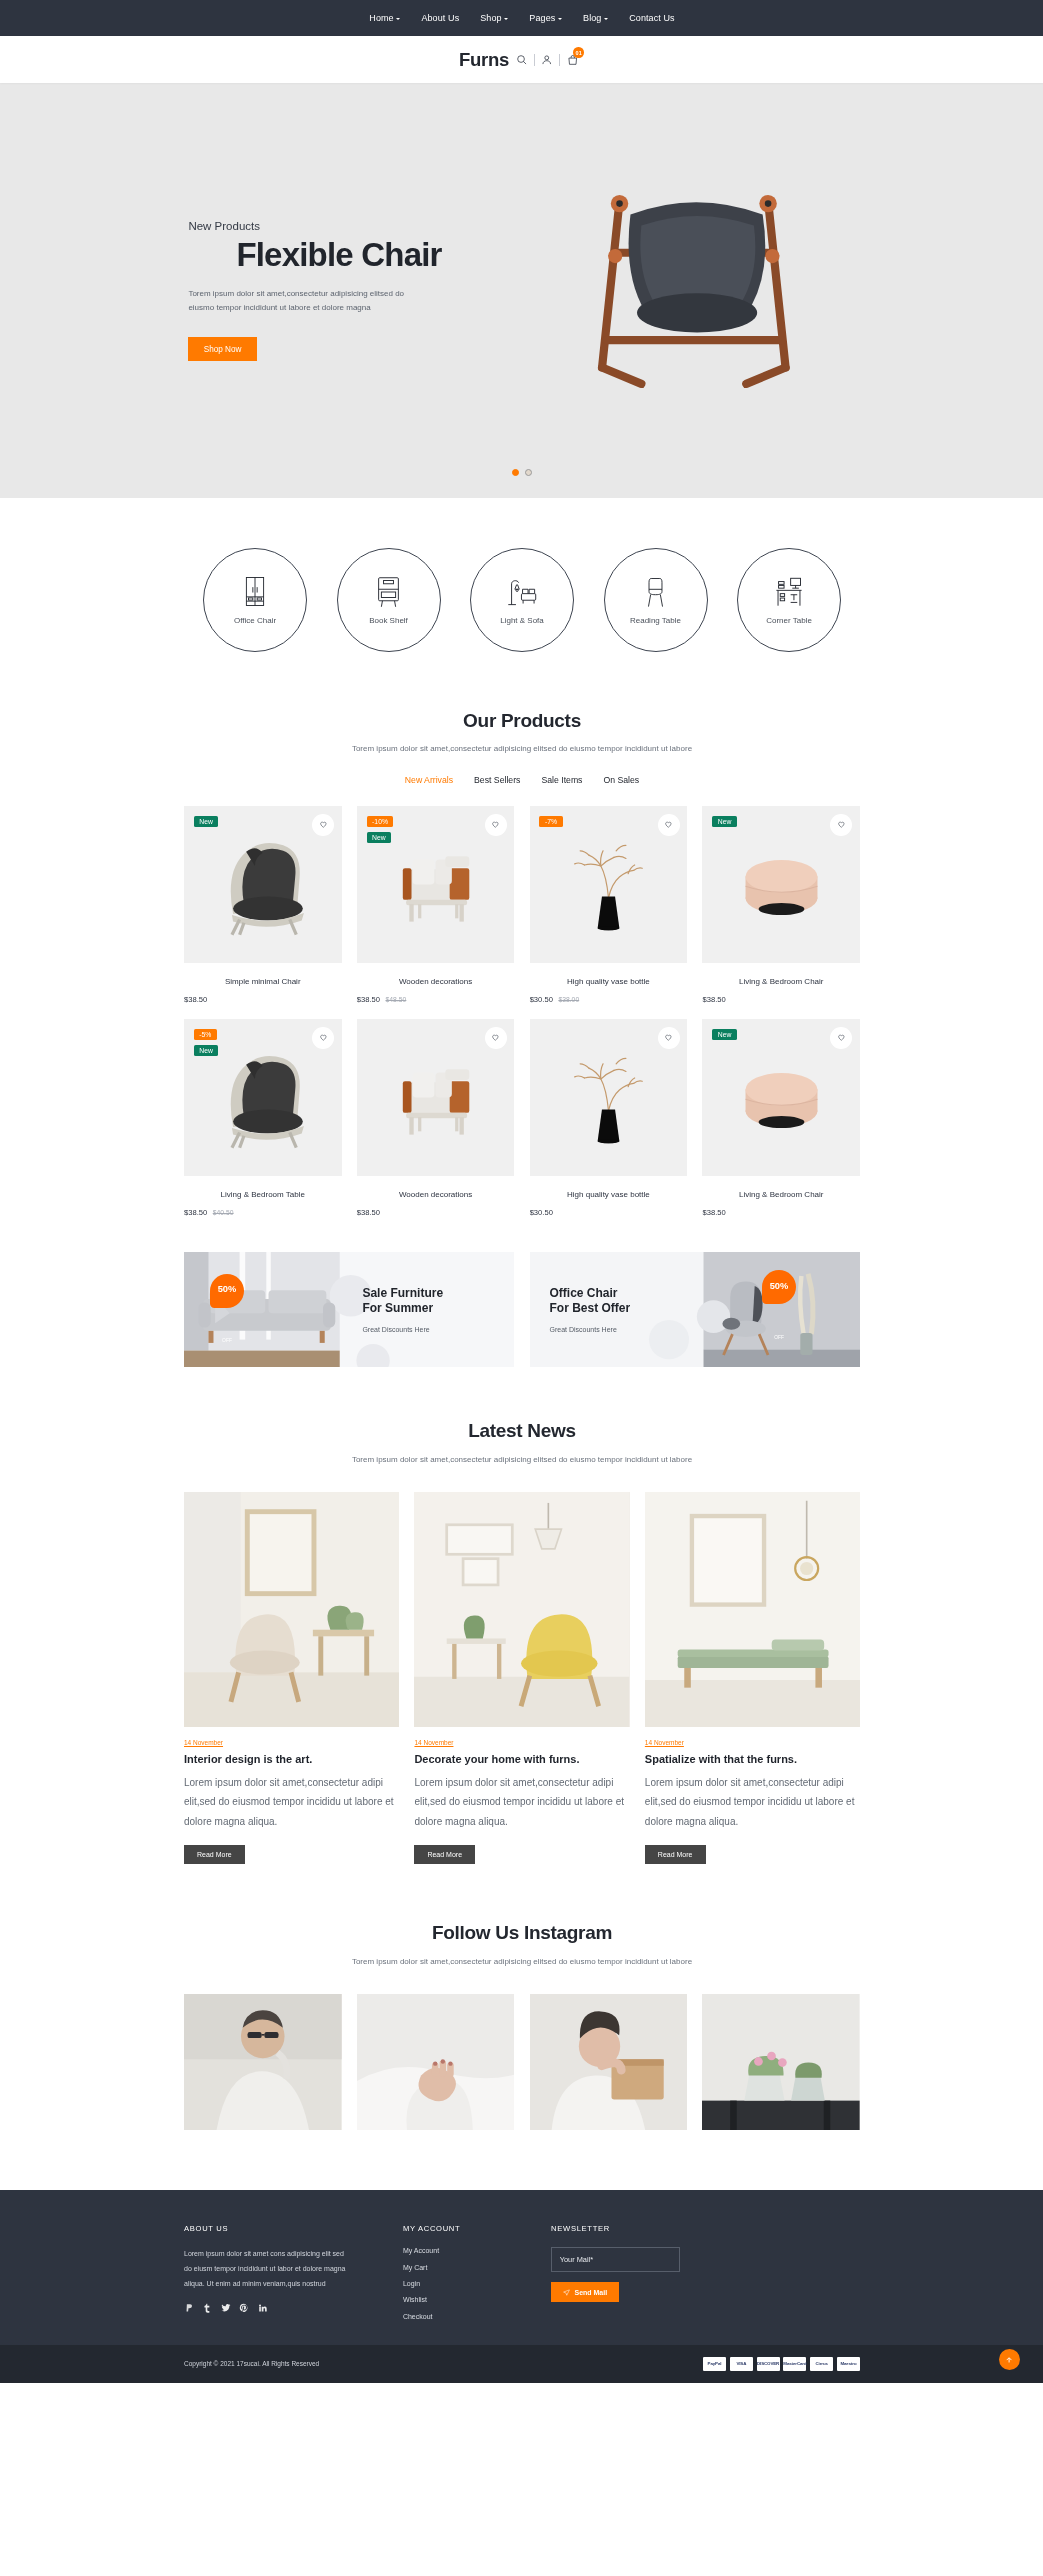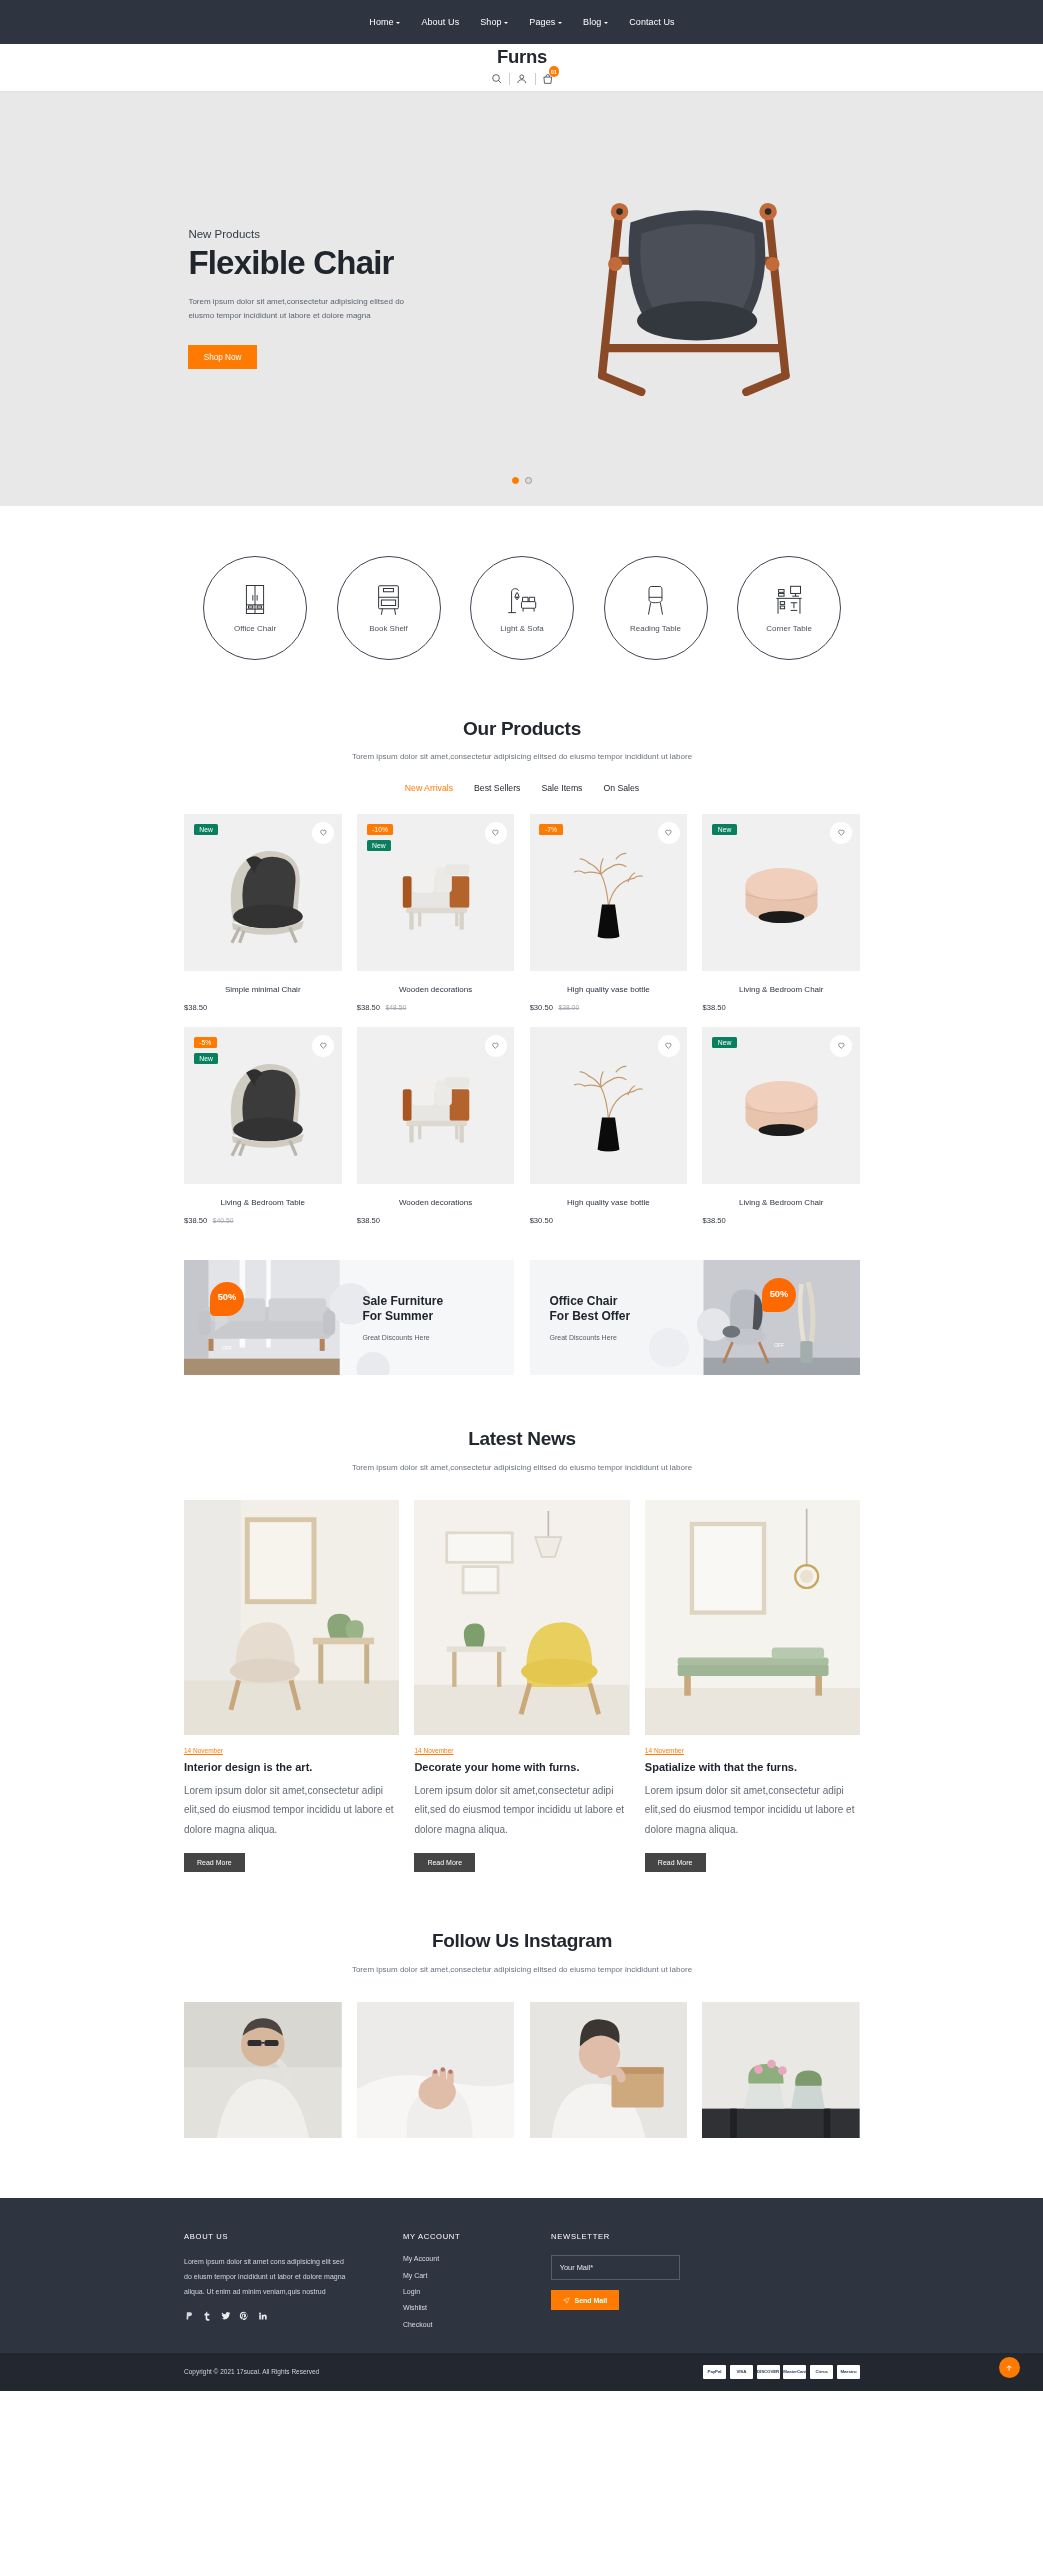--- a/index.html
+++ b/index.html
@@ -7,40 +7,40 @@
   html, body { width: 1044px; }
   body {
     font-family: "Liberation Sans", sans-serif;
     background: #ffffff;
     color: #2f3542;
     -webkit-font-smoothing: antialiased;
   }
   .wrap { width: 676px; margin: 0 auto; }
 
   
-  .topbar { background: #2e3440; height: 44px; display: flex; align-items: center; justify-content: center; }
+  .topbar { background: #2e3440; height: 36px; display: flex; align-items: center; justify-content: center; }
   .topnav { display: flex; gap: 21px; align-items: center; }
   .topnav a { color: #ffffff; font-size: 9px; text-decoration: none; display: flex; align-items: center; gap: 2.7px; letter-spacing: 0.1px; }
   .caret { width: 0; height: 0; border-left: 2.2px solid transparent; border-right: 2.2px solid transparent; border-top: 2.5px solid #ffffff; display: inline-block; position: relative; top: 0.5px; }
 
   
   .header { background: #fff; height: 47px; display: flex; align-items: center; box-shadow: 0 1.1px 2.7px rgba(0,0,0,.07); position: relative; z-index: 5;}
-  .header .wrap { display: flex; align-items: center; justify-content: center; flex-direction: column; }
+  .header .wrap { display: flex; align-items: center; justify-content: center; }
   .logo { font-size: 18.5px; font-weight: 700; letter-spacing: -0.3px; color: #23272f; }
   .header-icons { display: flex; align-items: center; gap: 0; }
   .hicon { width: 25px; height: 22px; display: flex; align-items: center; justify-content: center; position: relative; cursor: pointer; }
   .hdiv { width: 0.5px; height: 12px; background: #c9ccd3; }
   .cart-badge { position: absolute; top: -1.1px; right: 1.1px; background: #ff7a00; color: #fff; font-size: 5.5px; border-radius: 50%; width: 10.4px; height: 10.4px; display: flex; align-items: center; justify-content: center; font-weight: 600;}
 
   
   .hero { background: #e8e8e8; height: 415px; position: relative; overflow: hidden; }
   .hero .wrap { height: 100%; display: flex; align-items: center; position: relative; }
   .hero-text { width: 305px; padding-left: 4.4px; }
   .hero-kicker { font-size: 11.5px; color: #343a45; margin-bottom: 6.5px; }
-  .hero-title { font-size: 33px; font-weight: 700; letter-spacing: -0.8px; color: #21252c; margin-bottom: 14px; line-height: 1.05;}
+  .hero-title { font-size: 33px; font-weight: 700; letter-spacing: -0.8px; color: #21252c; margin-bottom: 14px; line-height: 1.05; margin-left: 48px;}
   .hero-desc { font-size: 8px; color: #5d646f; line-height: 1.85; margin-bottom: 21px; max-width: 235px;}
   .btn-orange { display: inline-block; background: #ff7a00; color: #fff; border: 0; padding: 7.6px 15.3px; font-size: 8.2px; cursor: pointer; font-family: inherit; }
   .hero-img { position: absolute; right: 22px; top: 50%; transform: translateY(-50%); width: 284px; height: 284px; }
   .dots { position: absolute; bottom: 22px; left: 0; right: 0; display: flex; justify-content: center; gap: 6.5px; }
   .dot { width: 7px; height: 7px; border-radius: 50%; background: #e2d8cc; border: 0.5px solid #9a9a9a; cursor: pointer; }
   .dot.active { background: #ff7a00; border-color: #ff7a00; }
 
   
   .cats { padding: 50px 0 38px; background: #fff; }
   .cats .wrap { display: flex; justify-content: center; gap: 29.5px; }

